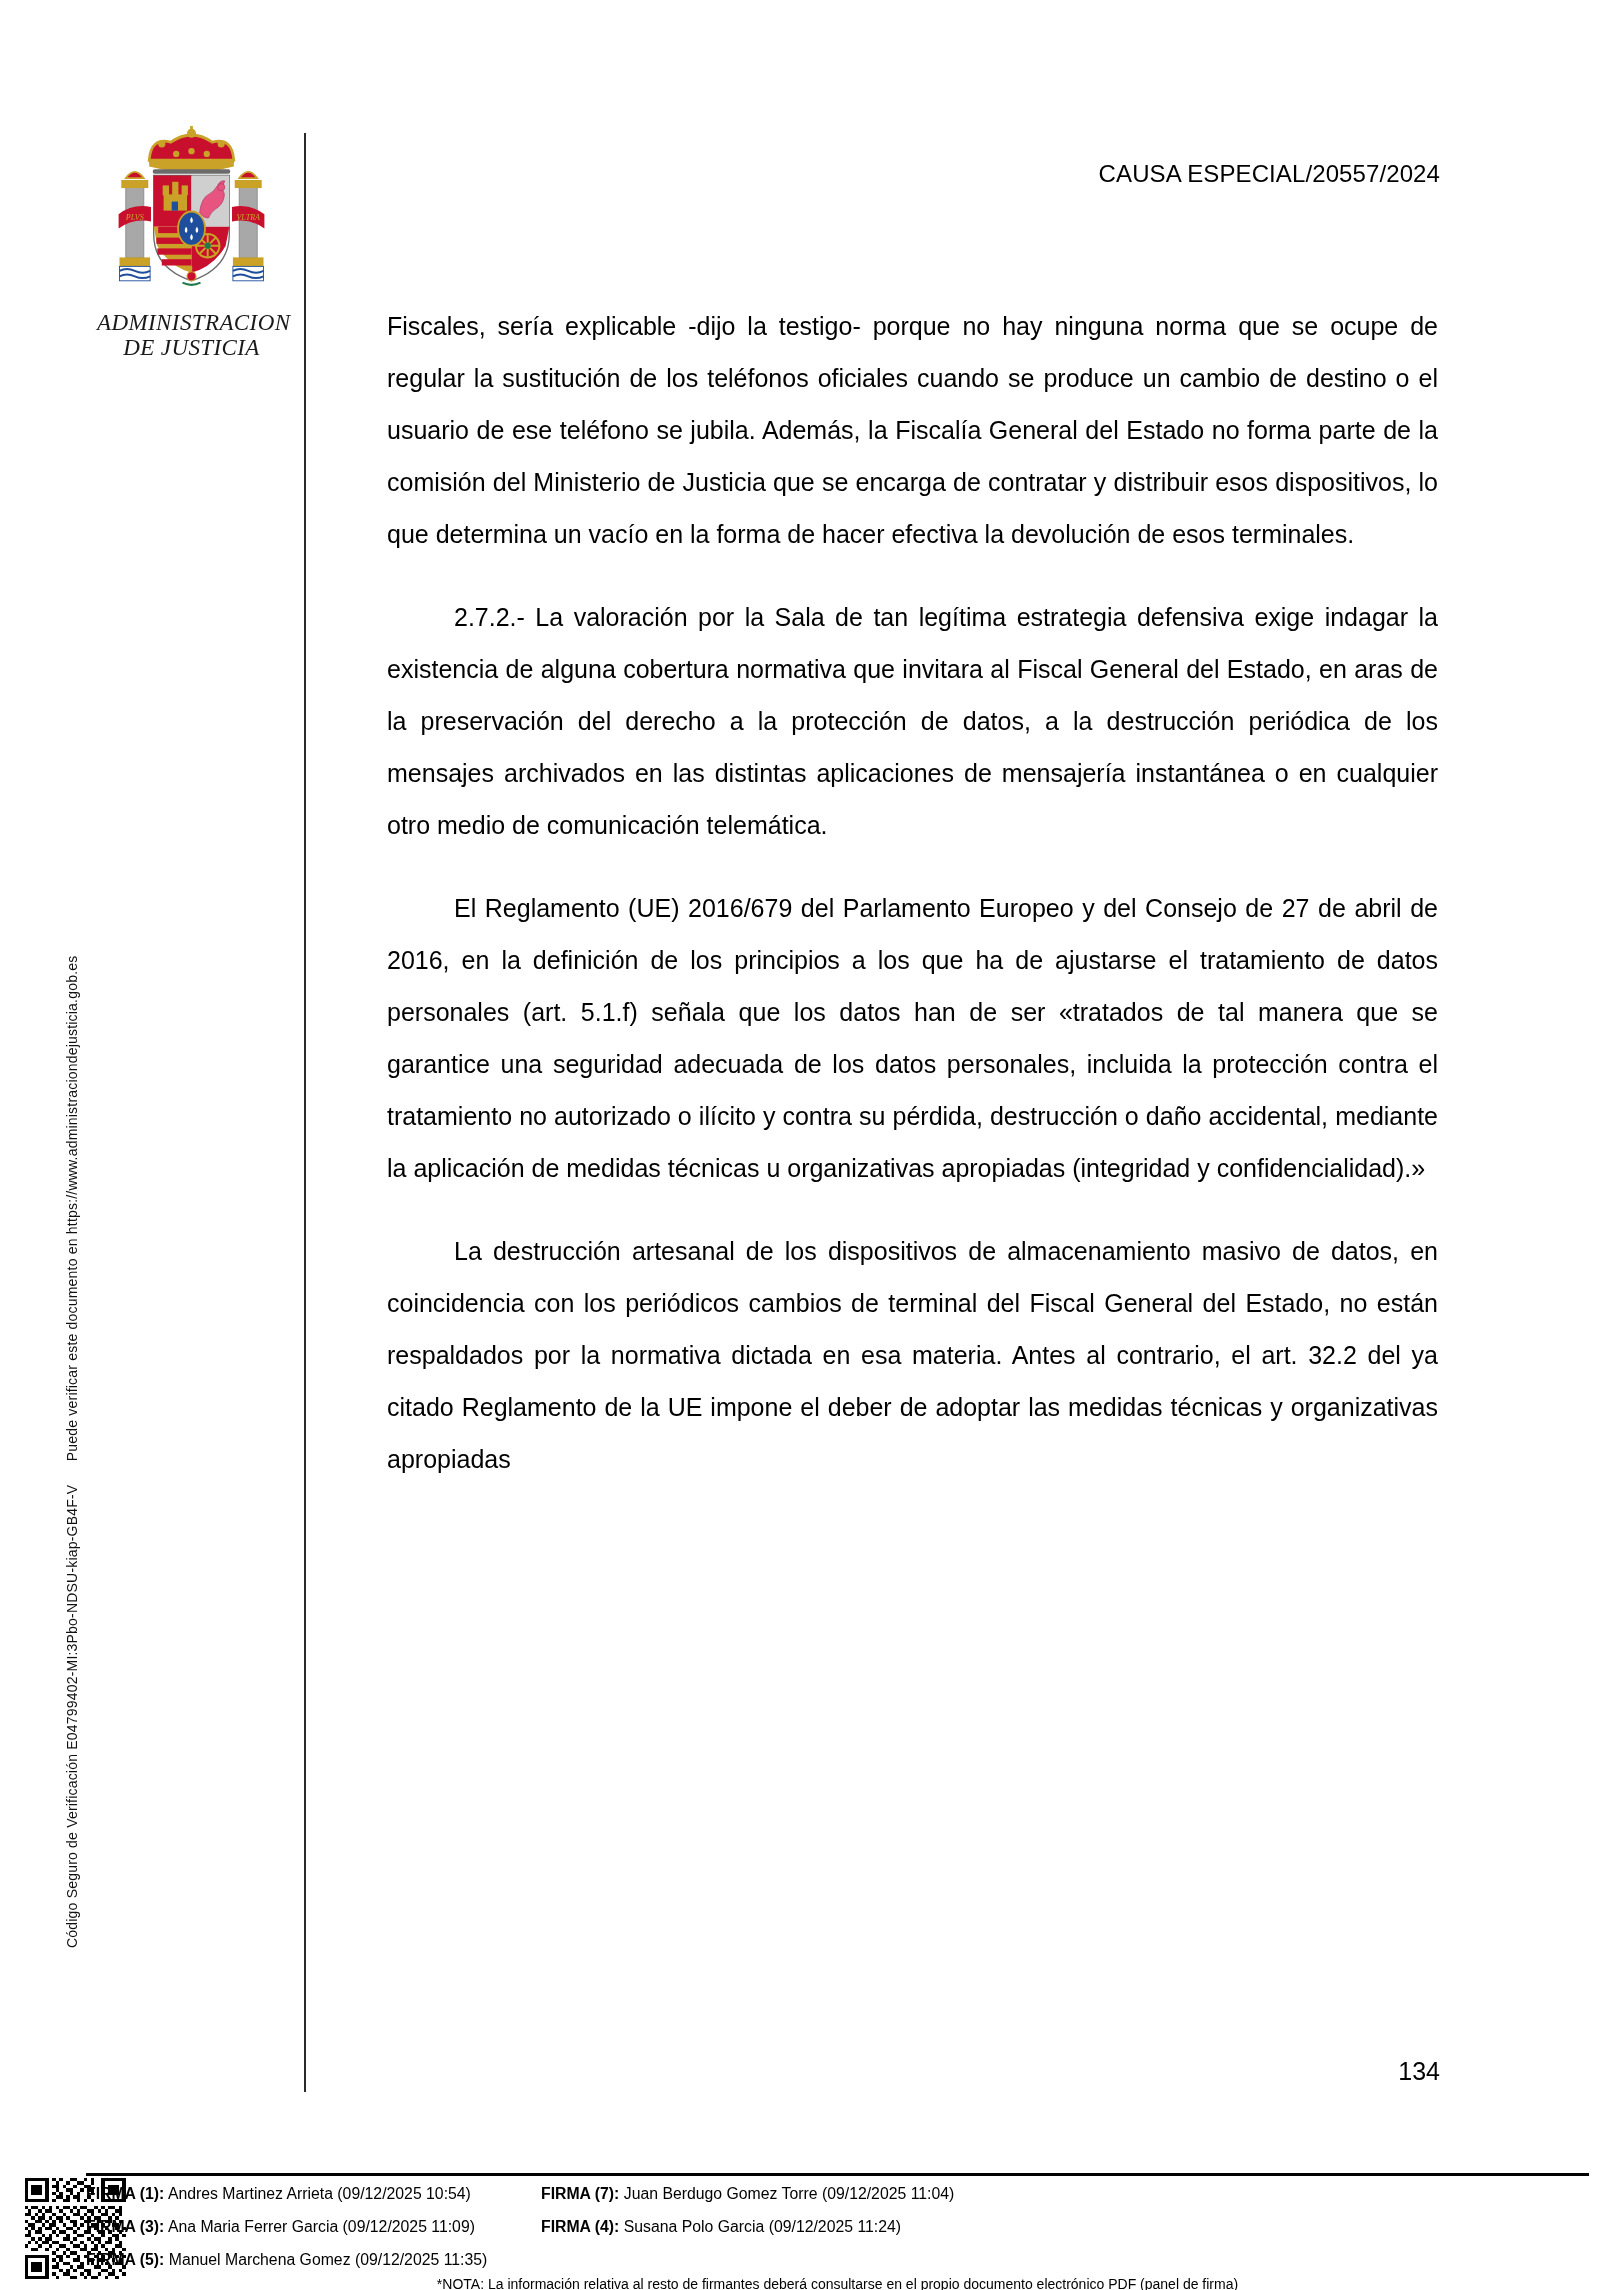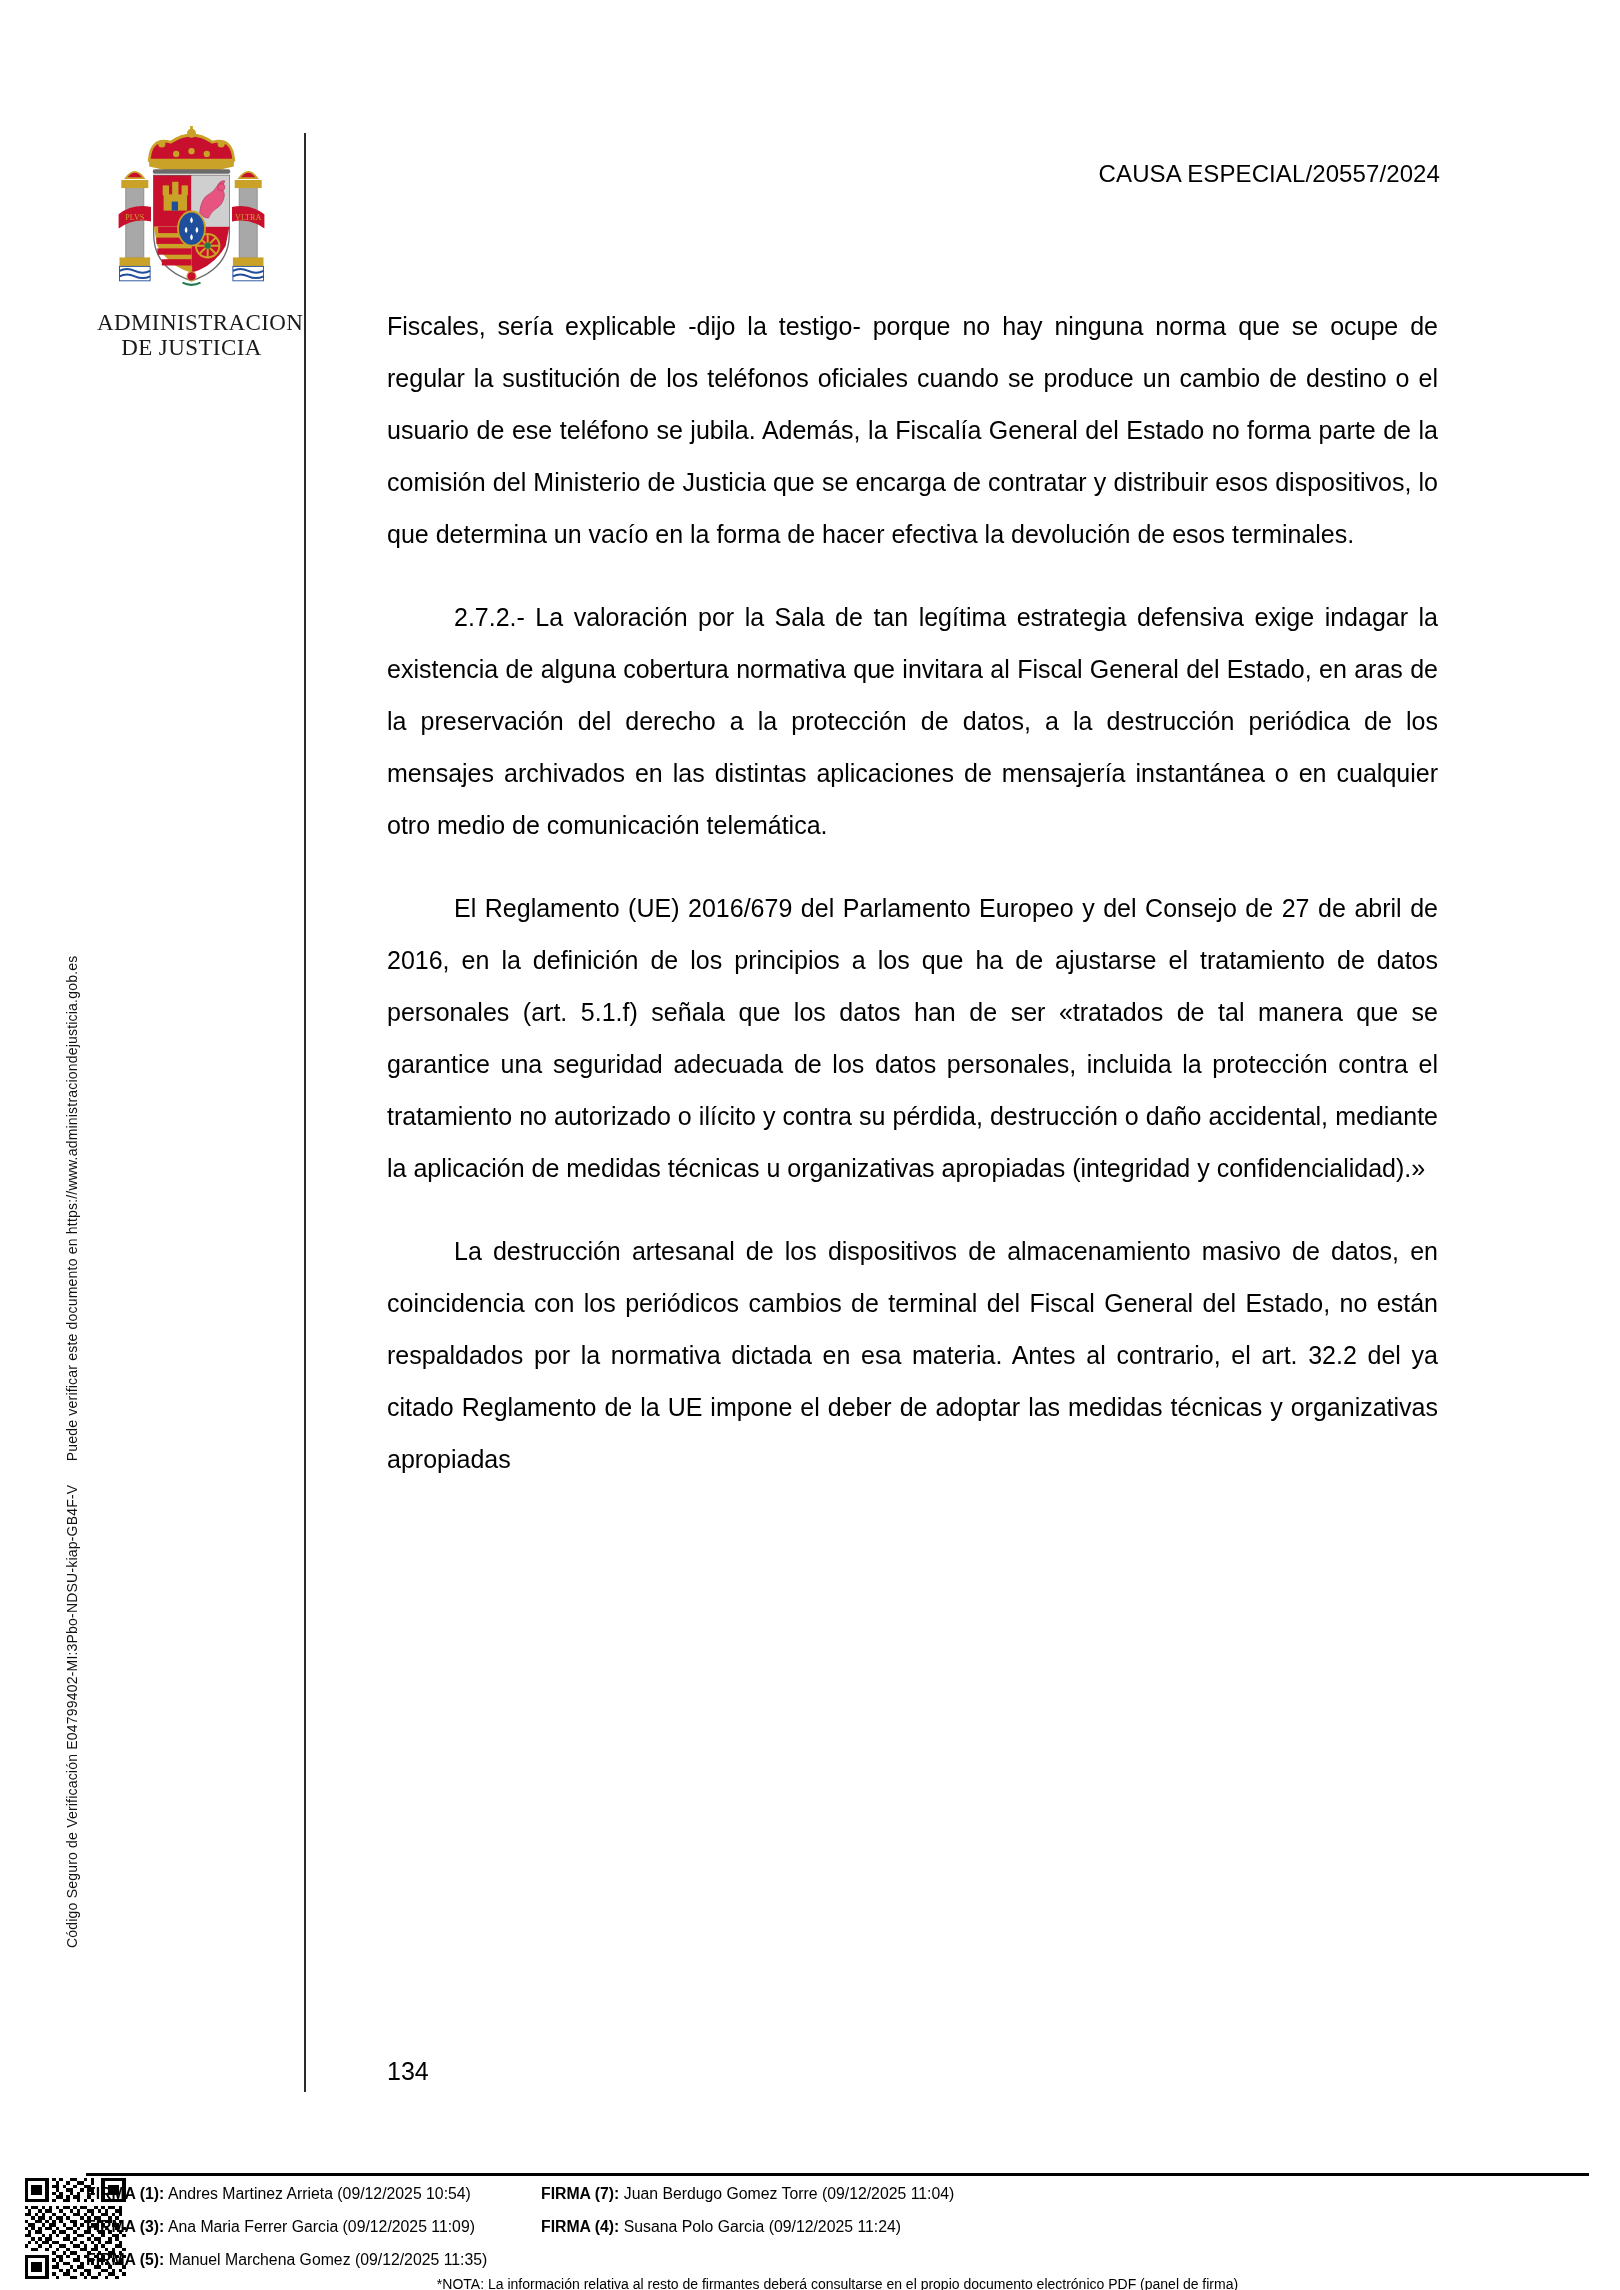--- a/index.html
+++ b/index.html
@@ -44,20 +44,21 @@
   }
   .side-text .gap { display: inline-block; width: 23.4px; }
 
   
   .emblem-block {
     position: absolute;
     left: 97px;
     top: 126px;
     width: 189px;
     text-align: center;
+    font-style: italic;
   }
   .emblem-svg { display: block; margin: 0 auto; }
   .emblem-caption {
     font-family: "Liberation Serif", serif;
     font-size: 23px;
     line-height: 1.12;
     letter-spacing: 0.4px;
     color: #1a1a1a;
     margin-top: 3.6px;
   }
@@ -102,21 +103,21 @@
   }
   .para.indent { text-indent: 67px; }
   .para:last-child { margin-bottom: 0; }
 
   
   .page-number {
     position: absolute;
     left: 387px;
     top: 2057px;
     width: 1053px;
-    text-align: left;
+    text-align: right;
     font-size: 25px;
     color: #000;
   }
 
   
   .footer {
     position: absolute;
     left: 0;
     top: 2173px;
     width: 1620px;

